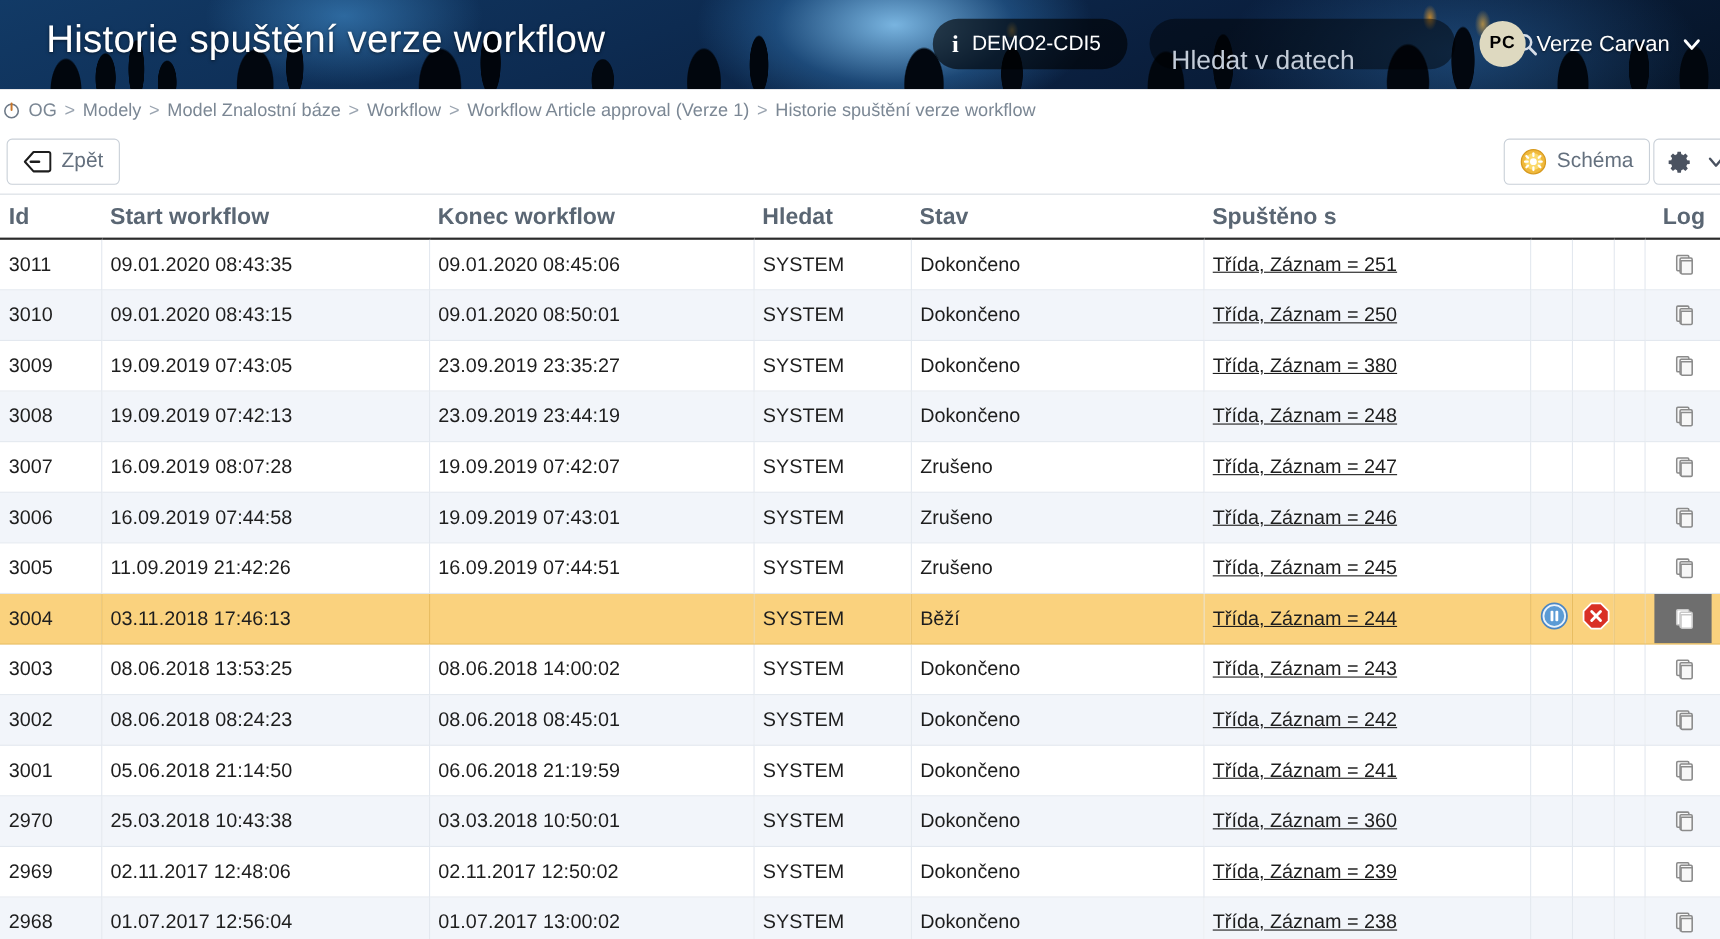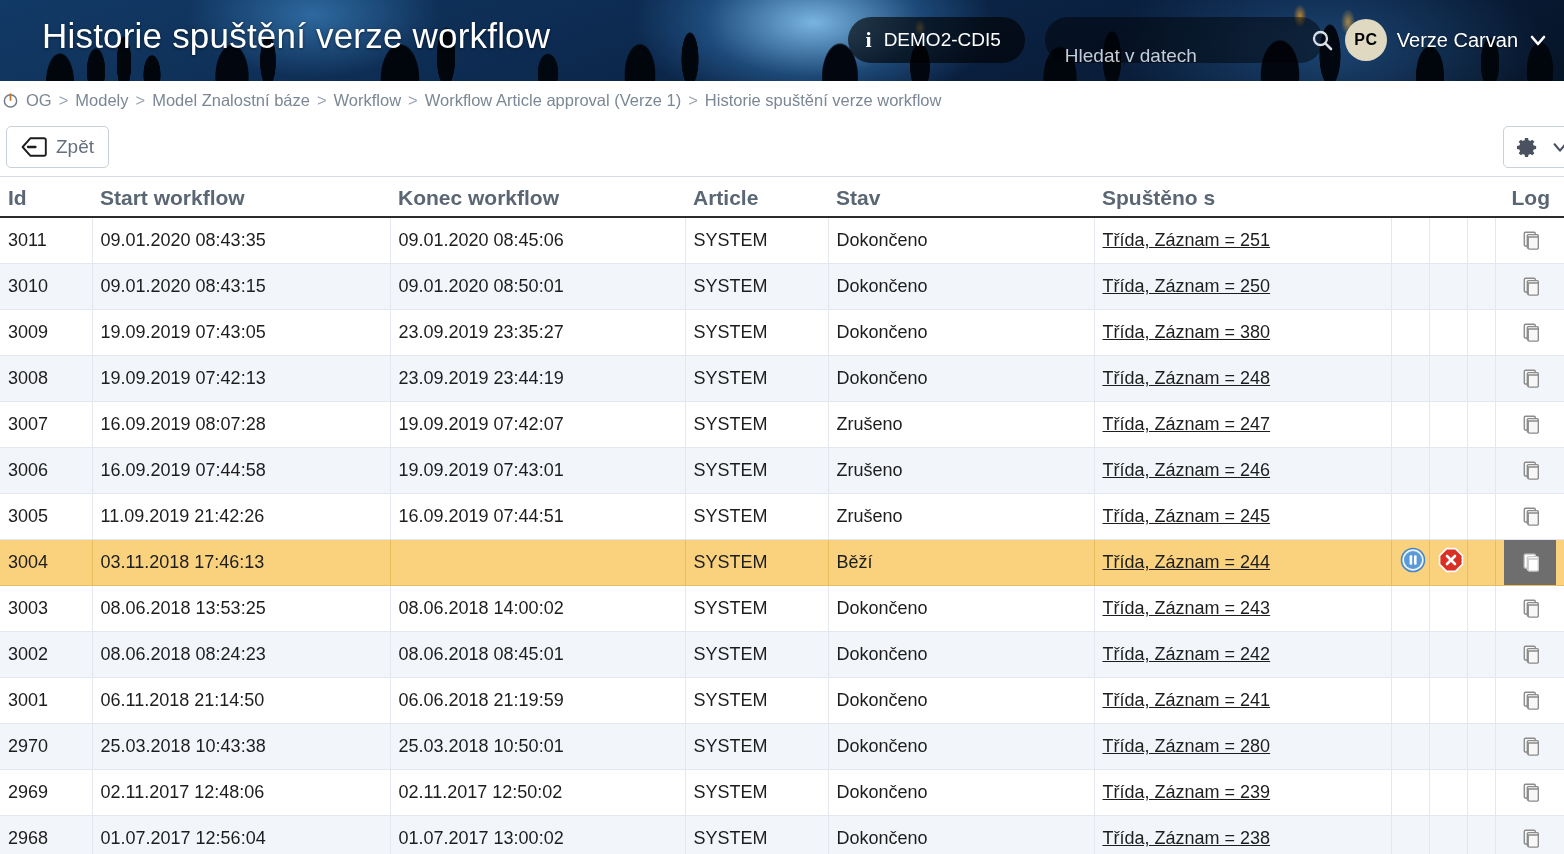--- a/index.html
+++ b/index.html
@@ -116,21 +116,21 @@
     border-radius: 23px;
     background: rgba(0,0,0,0.45);
     padding: 0 20px;
   }
   .search-pill input {
     flex: 1;
     background: transparent;
     border: none;
     outline: none;
     color: #e9eef5;
-    font-size: 19px;
+    font-size: 24px;
     font-family: "Liberation Sans", sans-serif;
     margin-top: 32px;
   }
   .search-pill input::placeholder { color: #c3ccd8; opacity: 1; }
   .mag { width: 24px; height: 24px; flex: 0 0 24px; }
 
   .user-zone {
     margin-left: 22px;
     display: flex;
     align-items: center;
@@ -319,20 +319,38 @@
 <div class="toolbar">
 
   <div class="btn" id="back-btn">
     <svg class="icon-back" viewBox="0 0 26 22">
       <path d="M9.5 2.2 H23.2 A1.6 1.6 0 0 1 24.8 3.8 V18.2 A1.6 1.6 0 0 1 23.2 19.8 H9.5 L1.6 11 Z" fill="#ffffff" stroke="#1d1d1d" stroke-width="1.9" stroke-linejoin="round"></path>
       <line x1="7" y1="11" x2="14.5" y2="11" stroke="#1d1d1d" stroke-width="2.3" stroke-linecap="round"></line>
     </svg>
     <span>Zpět</span>
   </div>
 
+  <div class="btn" id="schema-btn">
+    <svg class="icon-sun" viewBox="0 0 24 24">
+      <circle cx="12" cy="12" r="11" fill="#f0b93c" stroke="#d79a1f" stroke-width="1.2"></circle>
+      <circle cx="12" cy="12" r="7.6" fill="#fbd96a"></circle>
+      <g fill="#ffffff">
+        <rect x="11" y="3.4" width="2" height="4.4" rx="1"></rect>
+        <rect x="11" y="16.2" width="2" height="4.4" rx="1"></rect>
+        <rect x="3.4" y="11" width="4.4" height="2" rx="1"></rect>
+        <rect x="16.2" y="11" width="4.4" height="2" rx="1"></rect>
+        <rect x="5.4" y="5.6" width="2" height="4.2" rx="1" transform="rotate(-45 6.4 7.7)"></rect>
+        <rect x="16.6" y="14.2" width="2" height="4.2" rx="1" transform="rotate(-45 17.6 16.3)"></rect>
+        <rect x="16.6" y="5.6" width="2" height="4.2" rx="1" transform="rotate(45 17.6 7.7)"></rect>
+        <rect x="5.4" y="14.2" width="2" height="4.2" rx="1" transform="rotate(45 6.4 16.3)"></rect>
+      </g>
+      <circle cx="12" cy="12" r="3.1" fill="#ffffff"></circle>
+    </svg>
+    <span>Schéma</span>
+  </div>
 
   <div class="btn" id="settings-btn">
     <svg class="icon-gear" viewBox="0 0 24 24">
       <path fill="#4a5260" d="M12 8.1a3.9 3.9 0 1 0 0 7.8 3.9 3.9 0 0 0 0-7.8zm0 6a2.1 2.1 0 1 1 0-4.2 2.1 2.1 0 0 1 0 4.2z"></path>
       <path fill="#4a5260" d="M21 13.6v-3.2l-2.5-.4a6.9 6.9 0 0 0-.8-1.9l1.5-2-2.3-2.3-2 1.5a6.9 6.9 0 0 0-1.9-.8L12.6 2h-3.2l-.4 2.5a6.9 6.9 0 0 0-1.9.8l-2-1.5-2.3 2.3 1.5 2a6.9 6.9 0 0 0-.8 1.9L1 10.4v3.2l2.5.4c.2.7.5 1.3.8 1.9l-1.5 2 2.3 2.3 2-1.5c.6.3 1.2.6 1.9.8l.4 2.5h3.2l.4-2.5c.7-.2 1.3-.5 1.9-.8l2 1.5 2.3-2.3-1.5-2c.3-.6.6-1.2.8-1.9l2.5-.4z"></path>
     </svg>
     <svg class="icon-chev" viewBox="0 0 20 20">
       <path d="M4 7 L10 14 L16 7" fill="none" stroke="#4a5260" stroke-width="2.4" stroke-linecap="round" stroke-linejoin="round"></path>
     </svg>
   </div>
@@ -351,21 +369,21 @@
       <col style="width:38px">
         <col style="width:38px">
         <col style="width:28px">
         <col style="width:69px">
     </colgroup>
     <thead>
       <tr>
         <th>Id</th>
         <th>Start workflow</th>
         <th>Konec workflow</th>
-        <th>Article</th>
+        <th>Hledat</th>
         <th>Stav</th>
         <th>Spuštěno s</th>
         <th></th>
         <th></th>
         <th></th>
         <th class="right">Log</th>
       </tr>
     </thead>
     <tbody id="grid-body">
         <tr class="odd">
@@ -571,45 +589,45 @@
               <svg class="ico-copy" viewBox="0 0 24 24">
                 <rect x="2.5" y="2.5" width="12" height="15" rx="1.2" fill="#f7f7f7" stroke="#8b8b8b" stroke-width="1.5"></rect>
                 <rect x="5.8" y="5" width="12" height="15" rx="1.2" fill="#f7f7f7" stroke="#8b8b8b" stroke-width="1.5"></rect>
                 <path d="M9.2 7.6 h8.6 v12 a1.2 1.2 0 0 1 -1.2 1.2 h-8.6 a1.2 1.2 0 0 1 -1.2 -1.2 v-12 z" fill="#f7f7f7" stroke="#8b8b8b" stroke-width="1.5"></path>
               </svg>
             </div>
           </td>
         </tr>
         <tr class="odd">
           <td>3001</td>
-          <td>06.11.2018 21:14:50</td>
+          <td>05.06.2018 21:14:50</td>
           <td>06.06.2018 21:19:59</td>
           <td>SYSTEM</td>
           <td>Dokončeno</td>
           <td class="c-link"><a>Třída, Záznam = 241</a></td>
           <td class="c-act"></td>
           <td class="c-act"></td>
           <td class="c-act"></td>
           <td class="c-log">
             <div class="log-inner">
               <svg class="ico-copy" viewBox="0 0 24 24">
                 <rect x="2.5" y="2.5" width="12" height="15" rx="1.2" fill="#f7f7f7" stroke="#8b8b8b" stroke-width="1.5"></rect>
                 <rect x="5.8" y="5" width="12" height="15" rx="1.2" fill="#f7f7f7" stroke="#8b8b8b" stroke-width="1.5"></rect>
                 <path d="M9.2 7.6 h8.6 v12 a1.2 1.2 0 0 1 -1.2 1.2 h-8.6 a1.2 1.2 0 0 1 -1.2 -1.2 v-12 z" fill="#f7f7f7" stroke="#8b8b8b" stroke-width="1.5"></path>
               </svg>
             </div>
           </td>
         </tr>
         <tr class="even">
           <td>2970</td>
           <td>25.03.2018 10:43:38</td>
-          <td>25.03.2018 10:50:01</td>
-          <td>SYSTEM</td>
-          <td>Dokončeno</td>
-          <td class="c-link"><a>Třída, Záznam = 280</a></td>
+          <td>03.03.2018 10:50:01</td>
+          <td>SYSTEM</td>
+          <td>Dokončeno</td>
+          <td class="c-link"><a>Třída, Záznam = 360</a></td>
           <td class="c-act"></td>
           <td class="c-act"></td>
           <td class="c-act"></td>
           <td class="c-log">
             <div class="log-inner">
               <svg class="ico-copy" viewBox="0 0 24 24">
                 <rect x="2.5" y="2.5" width="12" height="15" rx="1.2" fill="#f7f7f7" stroke="#8b8b8b" stroke-width="1.5"></rect>
                 <rect x="5.8" y="5" width="12" height="15" rx="1.2" fill="#f7f7f7" stroke="#8b8b8b" stroke-width="1.5"></rect>
                 <path d="M9.2 7.6 h8.6 v12 a1.2 1.2 0 0 1 -1.2 1.2 h-8.6 a1.2 1.2 0 0 1 -1.2 -1.2 v-12 z" fill="#f7f7f7" stroke="#8b8b8b" stroke-width="1.5"></path>
               </svg>

